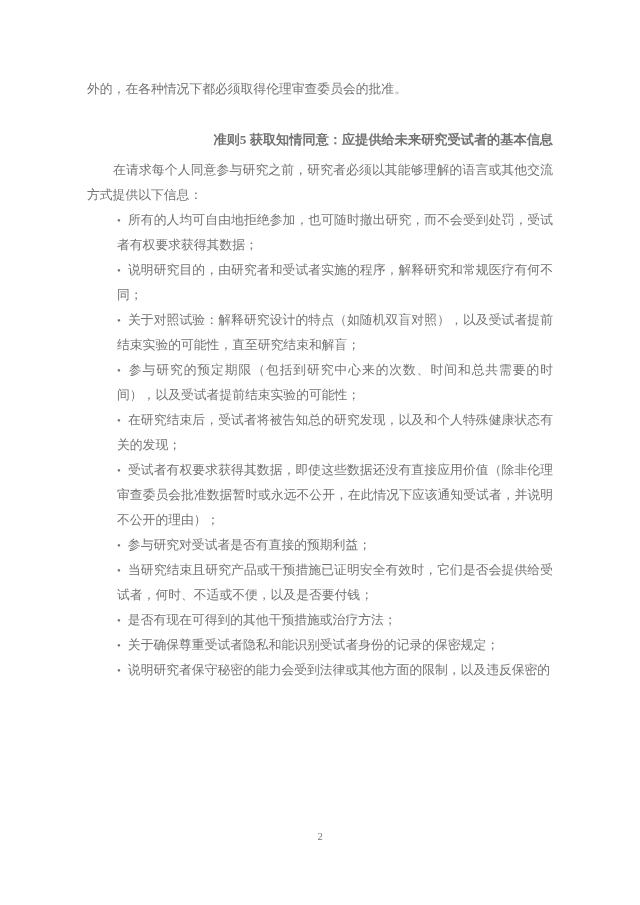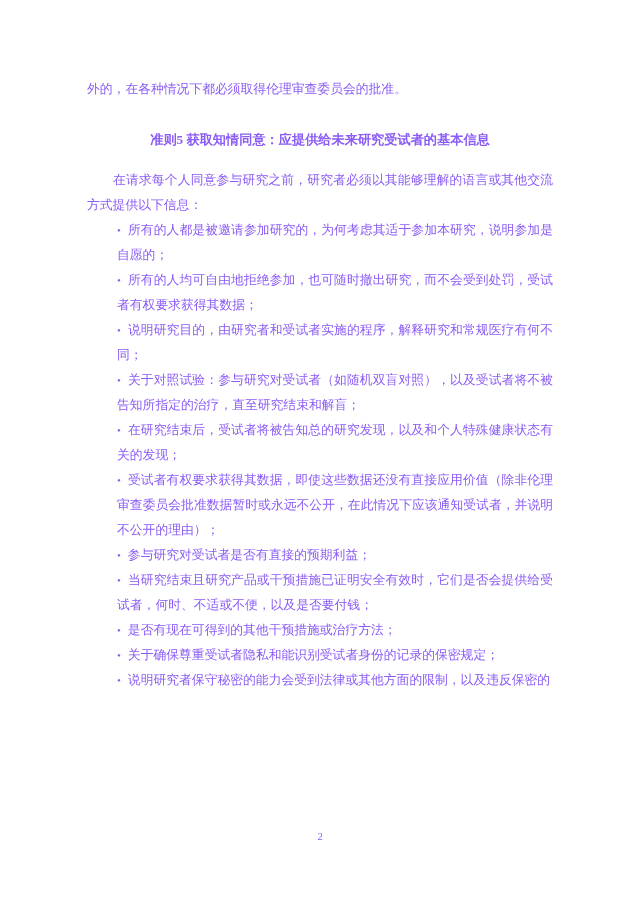--- a/index.html
+++ b/index.html
@@ -6,39 +6,39 @@
     margin: 0;
     padding: 0;
     background: #ffffff;
   }
   .page {
     position: relative;
     width: 640px;
     height: 905px;
     margin: 0;
     background: #ffffff;
-    color: #8b5cf6;
+    color: #737373;
     font-family: "Liberation Serif", "DejaVu Serif", serif;
     font-size: 12.8px;
     line-height: 25px;
     box-sizing: border-box;
     padding: 77px 87px 0 87px;
     overflow: hidden;
   }
   .continued-line {
     text-align: justify;
   }
   .doc-heading {
     margin-top: 25px;
-    text-align: center;
+    text-align: right;
     font-weight: bold;
     font-size: 13.2px;
   }
   .intro-paragraph {
-    margin-top: 16px;
+    margin-top: 6px;
     text-indent: 26px;
     text-align: justify;
   }
   .bullet-list {
     list-style: none;
     margin: 0;
     padding: 0;
   }
   .bullet-list li {
     margin-left: 30px;
@@ -64,30 +64,30 @@
 <div class="page">
 
   <div class="continued-line">外的，在各种情况下都必须取得伦理审查委员会的批准。</div>
 
   <div class="doc-heading">准则5 获取知情同意：应提供给未来研究受试者的基本信息</div>
 
   <div class="intro-paragraph">在请求每个人同意参与研究之前，研究者必须以其能够理解的语言或其他交流方式提供以下信息：</div>
 
   <ul class="bullet-list">
     <li>
-      <span class="bullet-glyph">•</span><span>所有的人都是被邀请参加研究的，为何考虑其适于参加本研究，说明参加是自愿的；</span>
-    </li>
-    <li>
       <span class="bullet-glyph">•</span><span>所有的人均可自由地拒绝参加，也可随时撤出研究，而不会受到处罚，受试者有权要求获得其数据；</span>
     </li>
     <li>
       <span class="bullet-glyph">•</span><span>说明研究目的，由研究者和受试者实施的程序，解释研究和常规医疗有何不同；</span>
     </li>
     <li>
-      <span class="bullet-glyph">•</span><span>关于对照试验：参与研究对受试者（如随机双盲对照），以及受试者将不被告知所指定的治疗，直至研究结束和解盲；</span>
+      <span class="bullet-glyph">•</span><span>关于对照试验：解释研究设计的特点（如随机双盲对照），以及受试者提前结束实验的可能性，直至研究结束和解盲；</span>
+    </li>
+    <li>
+      <span class="bullet-glyph">•</span><span>参与研究的预定期限（包括到研究中心来的次数、时间和总共需要的时间），以及受试者提前结束实验的可能性；</span>
     </li>
     <li>
       <span class="bullet-glyph">•</span><span>在研究结束后，受试者将被告知总的研究发现，以及和个人特殊健康状态有关的发现；</span>
     </li>
     <li>
       <span class="bullet-glyph">•</span><span>受试者有权要求获得其数据，即使这些数据还没有直接应用价值（除非伦理审查委员会批准数据暂时或永远不公开，在此情况下应该通知受试者，并说明不公开的理由）；</span>
     </li>
     <li>
       <span class="bullet-glyph">•</span><span>参与研究对受试者是否有直接的预期利益；</span>
     </li>

